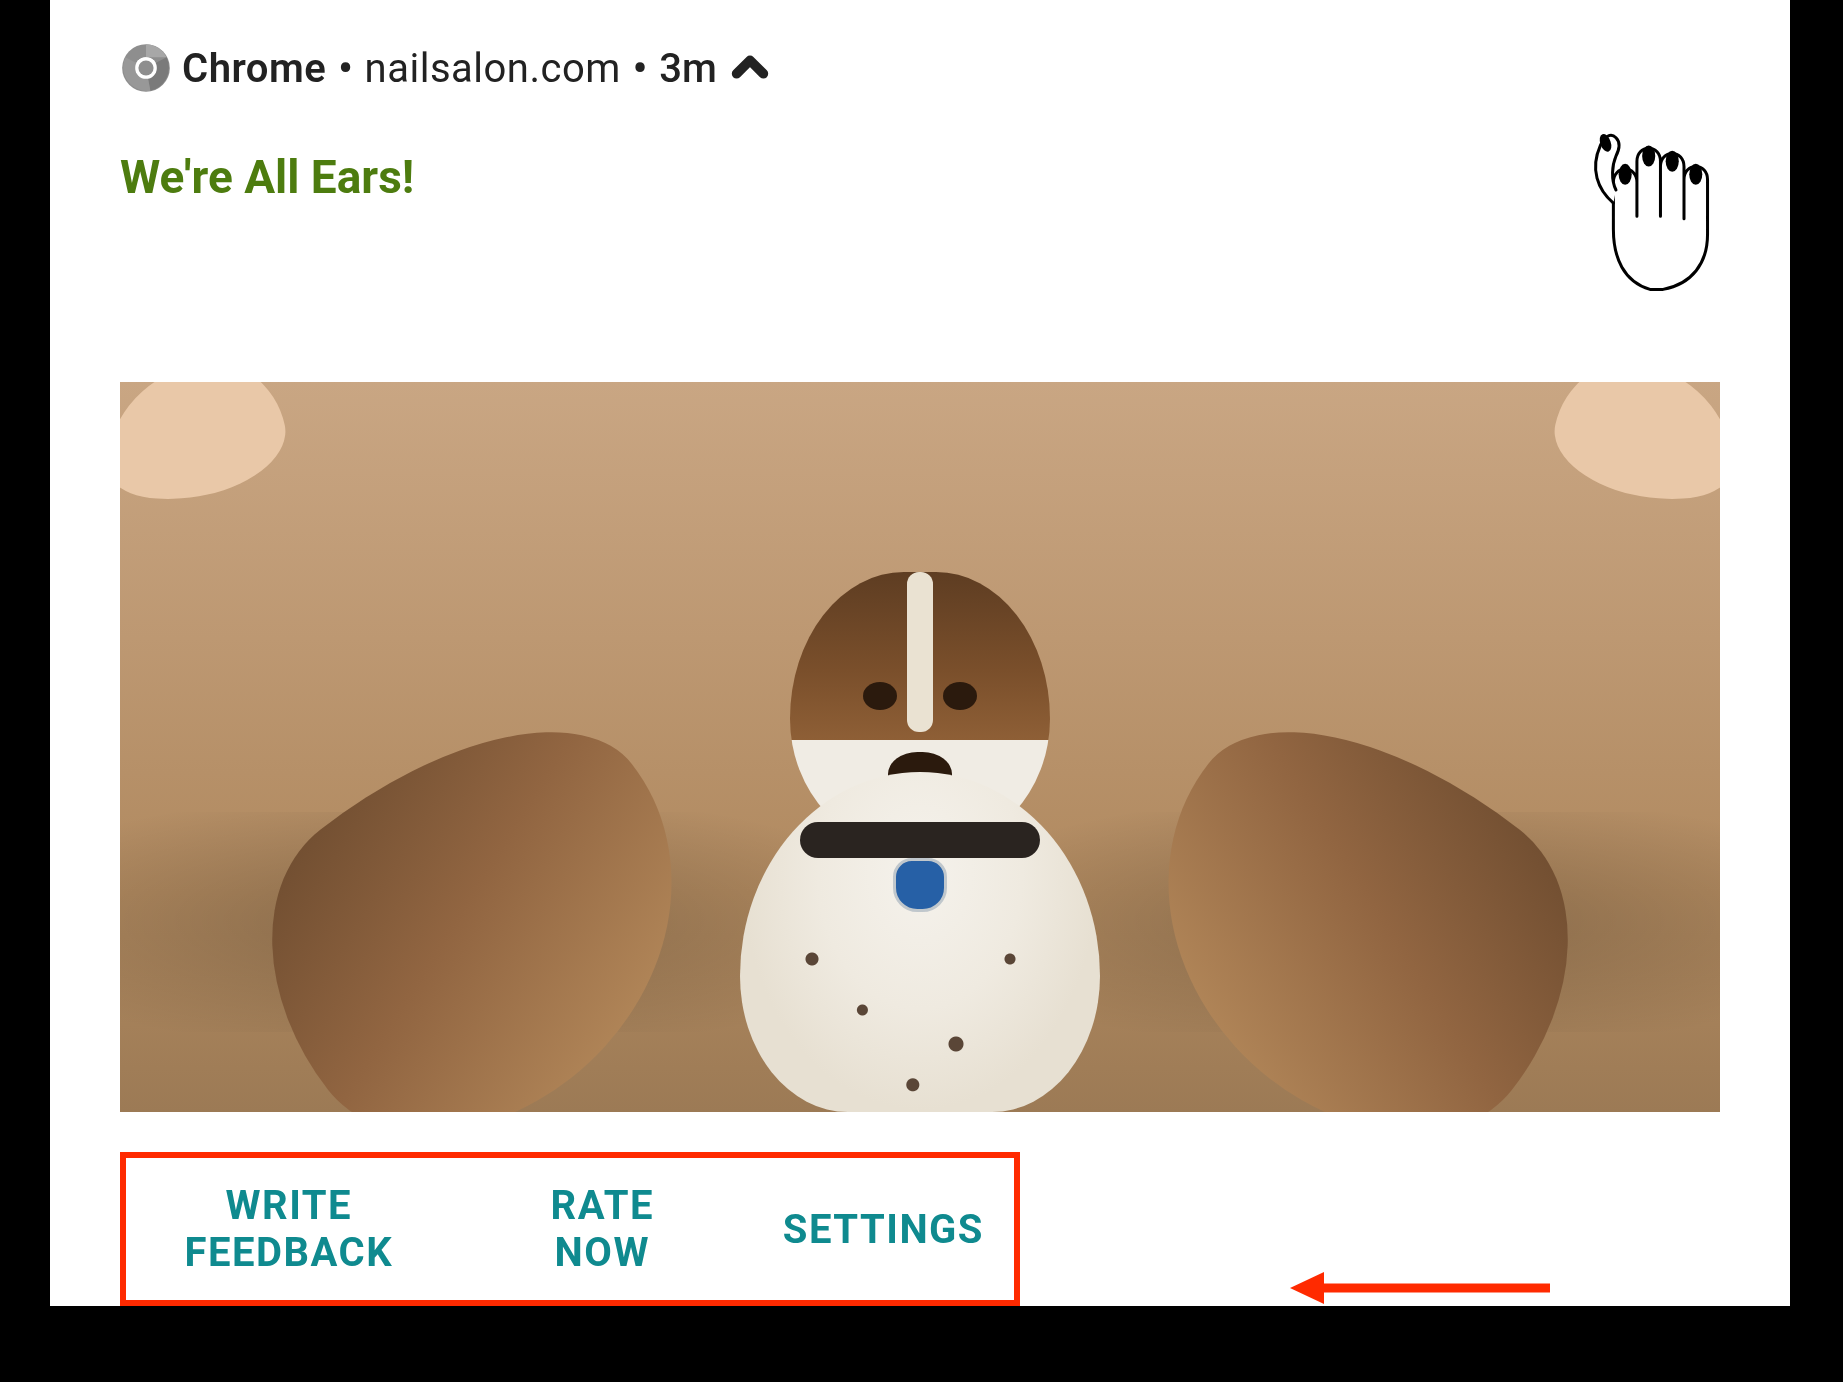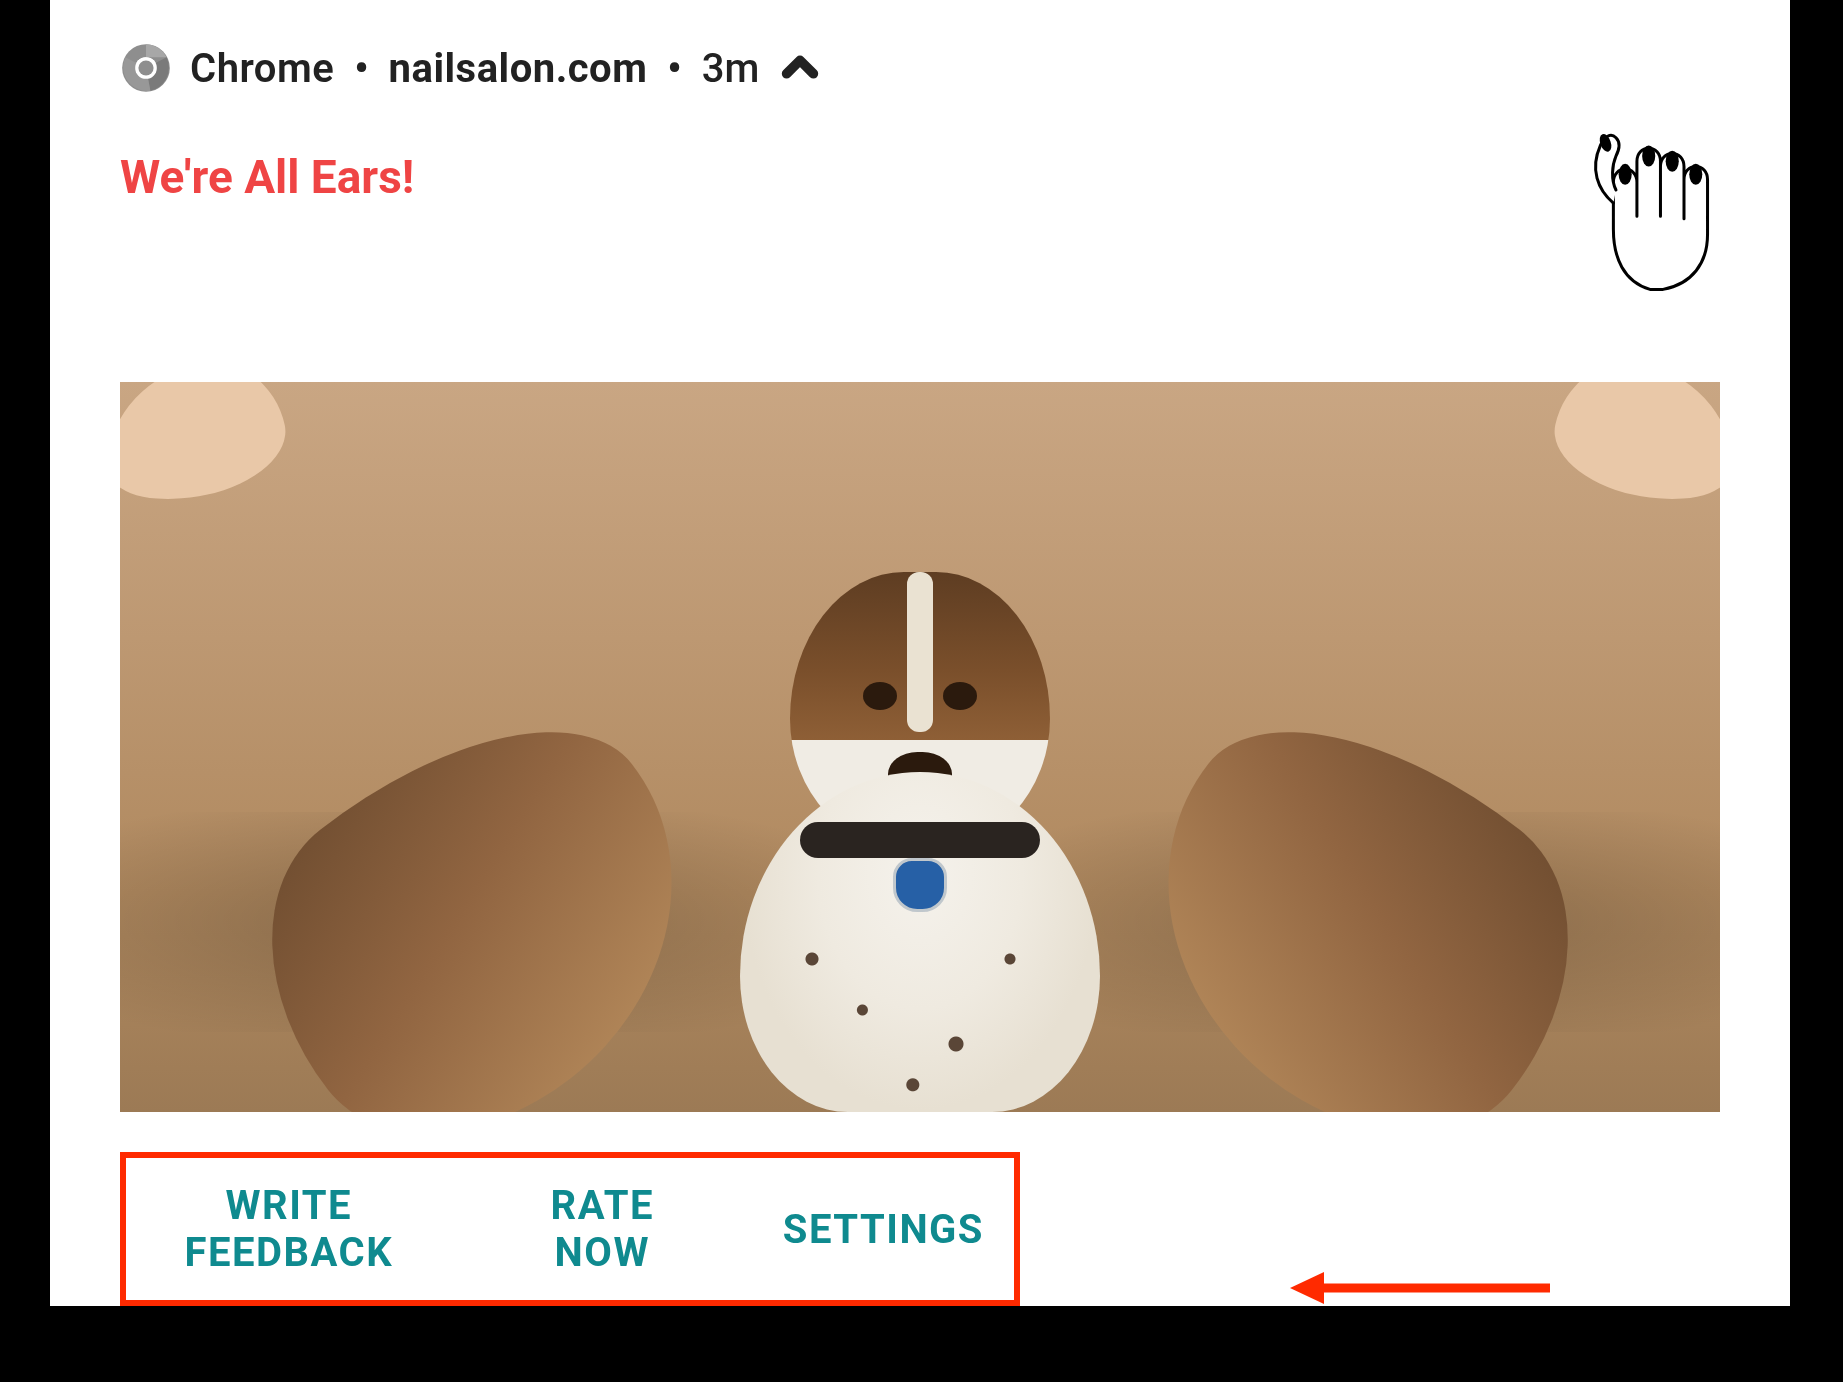--- a/index.html
+++ b/index.html
@@ -18,40 +18,40 @@
     background: #fff;
     width: 1740px;
     position: absolute;
     left: 50px;
     top: 0;
     padding: 42px 0 0 0;
   }
   .header-row {
     display: flex;
     align-items: center;
-    gap: 18px;
+    gap: 10px;
     padding: 0 70px;
     font-size: 40px;
     color: #222;
   }
   .chrome-icon {
     width: 52px;
     height: 52px;
     flex-shrink: 0;
   }
   .app-name {
     font-weight: 600;
     letter-spacing: 0.5px;
   }
   .sep-dot {
     font-weight: 700;
     margin: 0 2px;
   }
   .site-name {
-    font-weight: 700;
+    font-weight: 400;
     letter-spacing: 0.5px;
     text-align: right;
   }
   .time-label {
     font-weight: 500;
   }
   .chevron-up {
     width: 46px;
     height: 46px;
     stroke: #222;
@@ -65,21 +65,21 @@
     display: flex;
     justify-content: space-between;
     align-items: flex-start;
   }
   .title-block {
     flex: 1;
   }
   .notif-title {
     font-size: 46px;
     font-weight: 700;
-    color: #ef4444;
+    color: #4d7c0f;
     margin-bottom: 35px;
   }
   .notif-subtitle {
     font-size: 40px;
     color: #8a8a8a;
     font-weight: 400;
   }
   .logo-hand {
     width: 160px;
     height: 170px;

